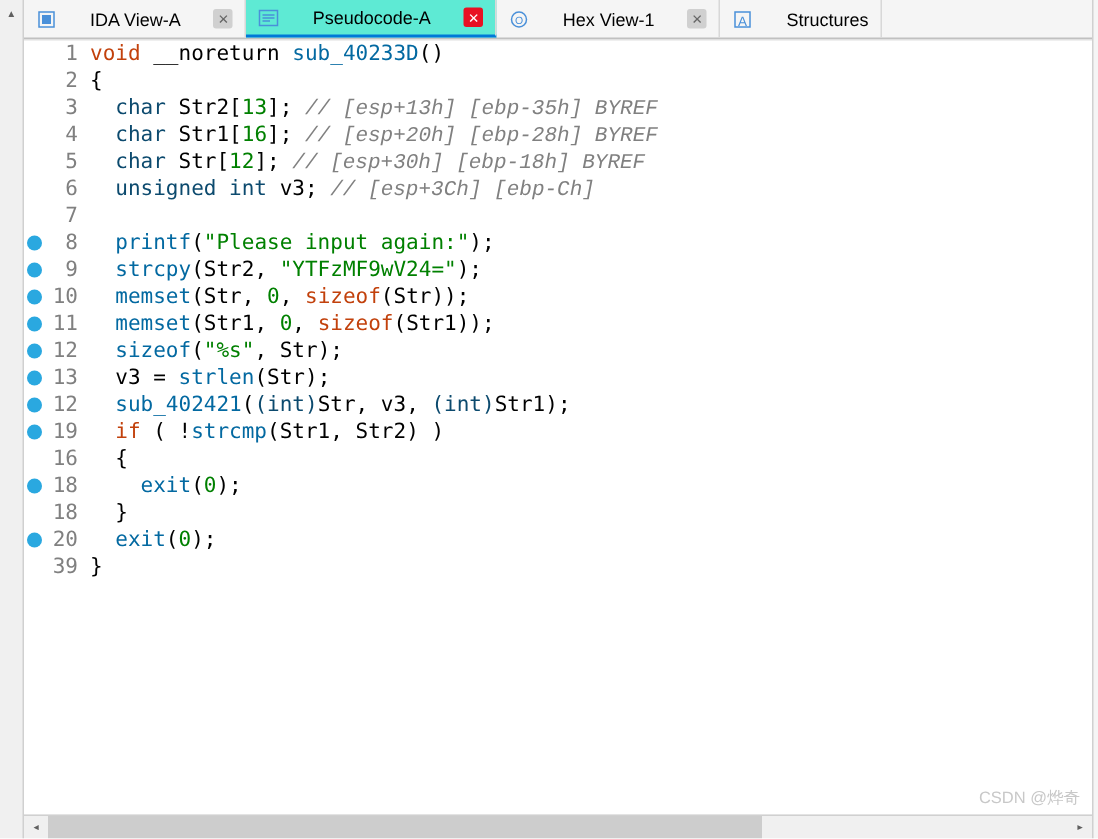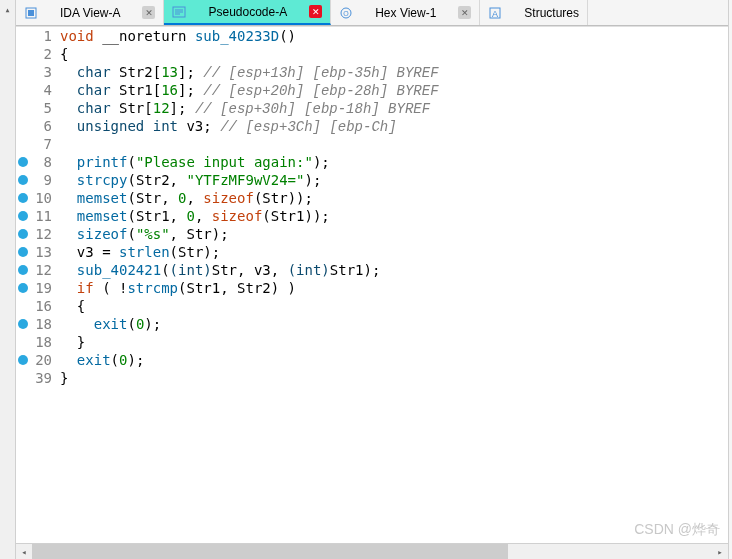--- a/index.html
+++ b/index.html
@@ -30,21 +30,21 @@
     
     .kw { color: #c2410c; }
     .ty { color: #0c4a6e; }
     .id { color: #000000; }
     .fn { color: #0369a1; }
     .num { color: #008000; }
     .str { color: #008000; }
     .cm { color: #808080; font-style: italic; font-family: Liberation Mono, monospace; }
     .hlx { background: #ffff80; }
     
-    .watermark { position: absolute; bottom: 4px; right: 8px; color: #c8c8c8; font-size: 14px; font-family: Arial, sans-serif; }
+    .watermark { position: absolute; bottom: 4px; right: 8px; color: #c8c8c8; font-size: 11px; font-family: Arial, sans-serif; }
     .bottom-scroll { height: 16px; background: #f0f0f0; border-top: 1px solid #d0d0d0; display: flex; }
     .bottom-scroll .track { flex: 1; position: relative; }
     .bottom-scroll .thumb { position: absolute; height: 100%; background: #cdcdcd; width: 70%; left: 0; }
     .bottom-scroll .arr { width: 16px; display: flex; align-items: center; justify-content: center; font-size: 9px; color: #606060; }
     .right-border { width: 4px; background: #f5f5f5; border-left: 1px solid #d0d0d0; }
   </style>
 </head>
 <body>
 
 <div class="container">

